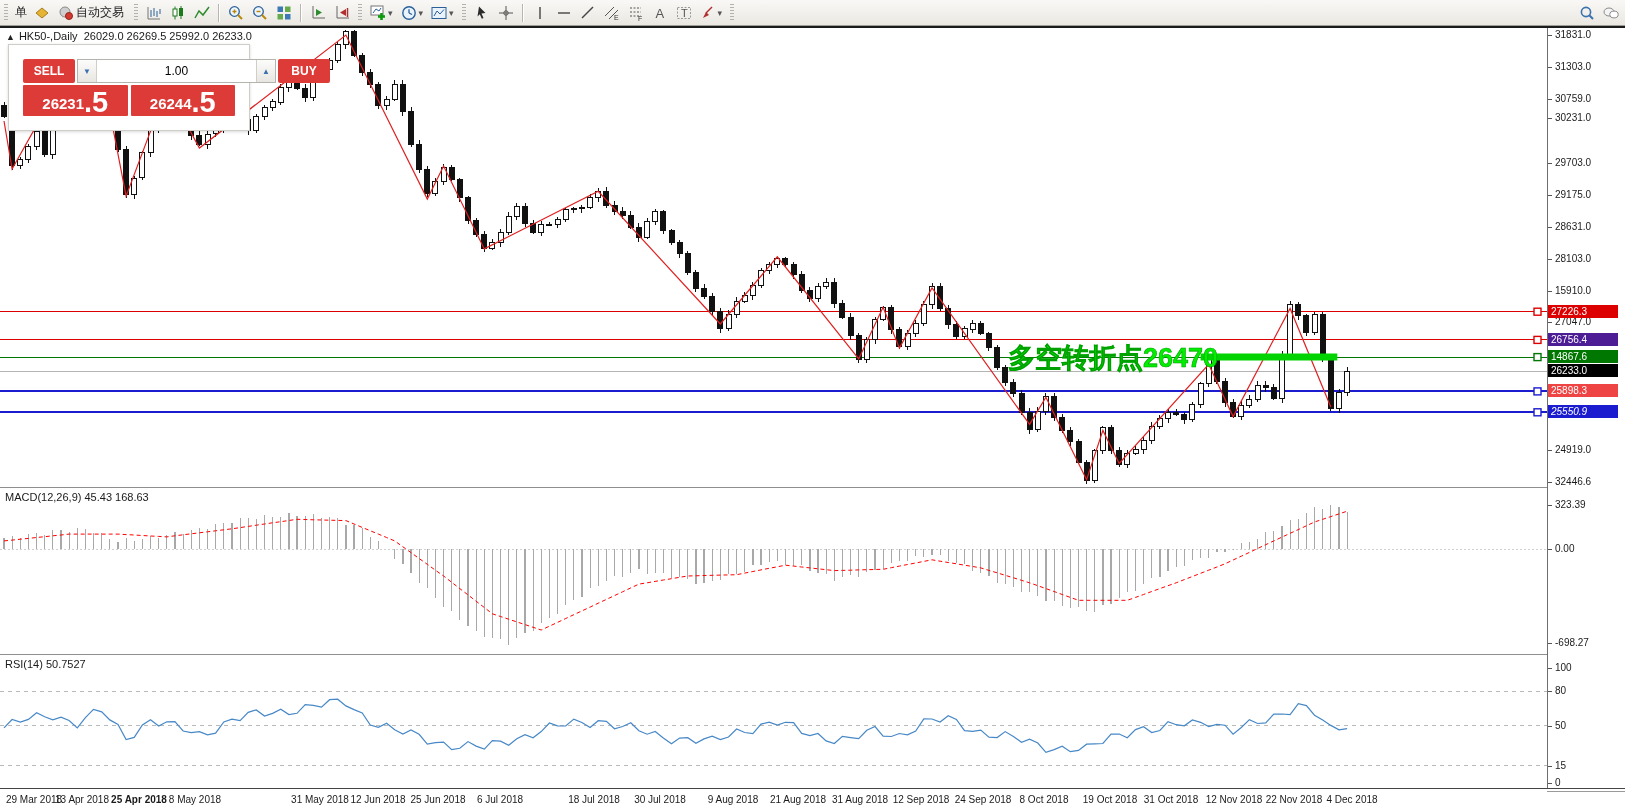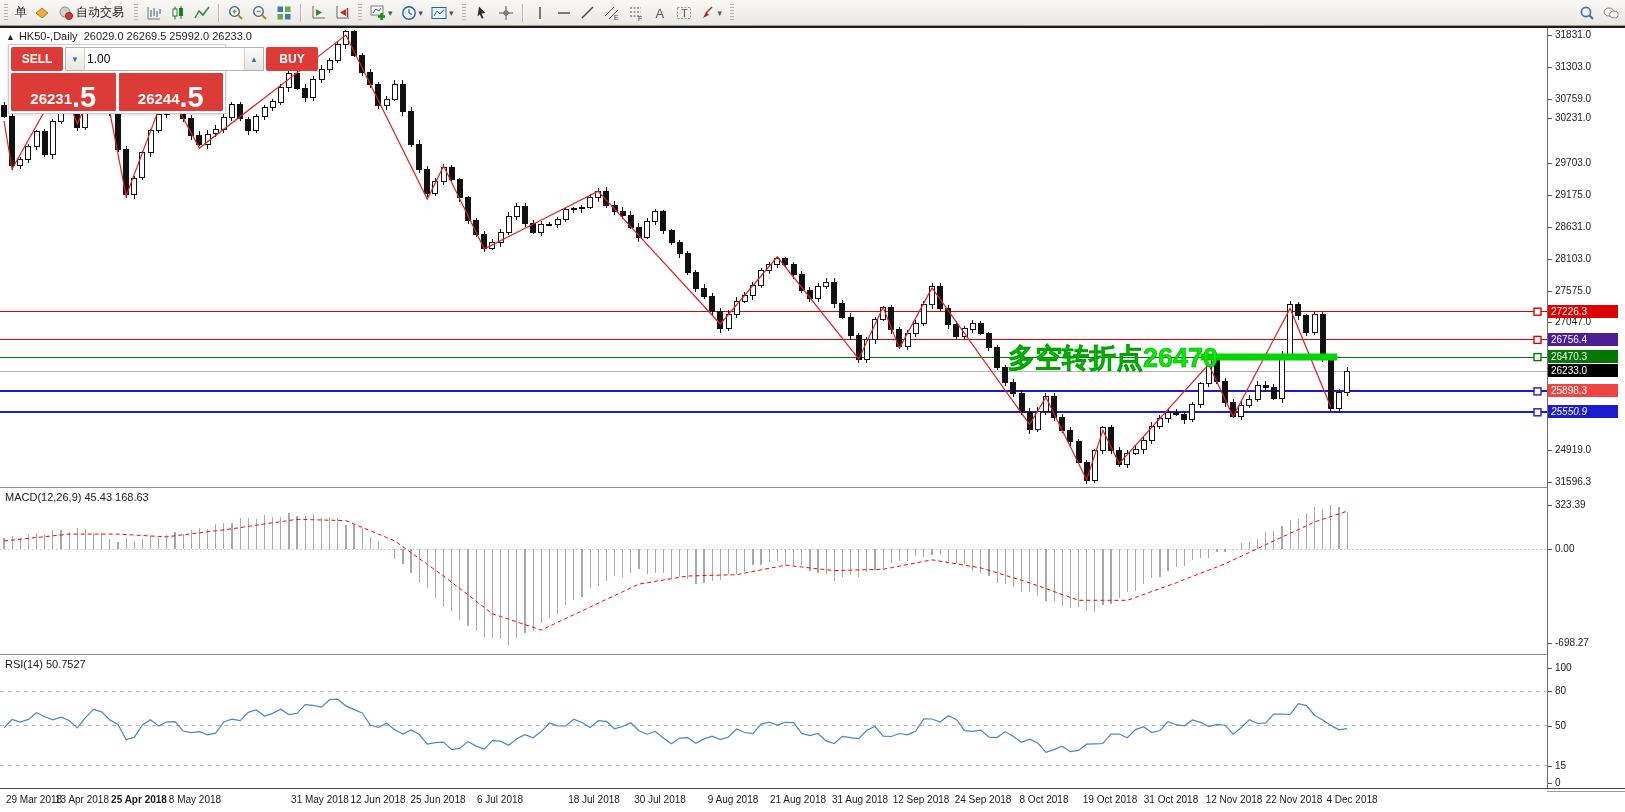--- a/index.html
+++ b/index.html
@@ -39,29 +39,29 @@
     border-left:1px solid #6e6e6e;background:#fff;}
   .ptick{position:absolute;left:0;padding-left:7px;font-size:10px;color:#1a1a1a;line-height:12px;}
   .ptick::before{content:"";position:absolute;left:0;top:6px;width:4px;border-top:1px solid #555;}
   .pbadge{position:absolute;left:0;height:13px;line-height:13px;min-width:64px;
     padding:0 3px;font-size:10px;color:#fff;}
   .date-axis{position:absolute;left:0;top:764px;width:1547px;height:22px;background:#fff;}
   .dlabel{position:absolute;top:4px;width:80px;margin-left:-40px;text-align:center;
     font-size:10px;color:#1a1a1a;}
   
   .quote{position:absolute;left:8px;top:16px;width:212px;background:#fff;
-    border:1px solid #cfcdc8;box-shadow:0 1px 3px rgba(0,0,0,.15);padding:2px;}
+    border:1px solid #cfcdc8;box-shadow:0 1px 3px rgba(0,0,0,.15);padding:14px;}
   .qrow1{display:flex;height:24px;}
   .qbtn{flex:0 0 52px;border:0;color:#fff;font-size:12px;font-weight:bold;
     font-family:"Liberation Sans",sans-serif;border-radius:2px;}
   .stepper{flex:1;display:flex;border:1px solid #b5b3ae;margin:0 2px;background:#f2f1ee;}
   .spin{width:18px;border:0;background:linear-gradient(#fcfcfb,#e8e6e1);color:#3a72b0;font-size:8px;padding:0;}
   .vol{flex:1;border:0;border-left:1px solid #d0cec9;border-right:1px solid #d0cec9;
-    text-align:left;font-size:12px;font-family:"Liberation Sans",sans-serif;min-width:20px;}
-  .qrow2{display:flex;margin-top:2px;height:38px;gap:3px;}
+    text-align:center;font-size:12px;font-family:"Liberation Sans",sans-serif;min-width:20px;}
+  .qrow2{display:flex;margin-top:2px;height:31px;gap:3px;}
   .qprice{flex:1;color:#fff;display:flex;align-items:flex-end;justify-content:center;
     padding-bottom:1px;border-radius:1px;cursor:pointer;}
   .qmain{font-size:15px;font-weight:bold;line-height:22px;}
   .qbig{font-size:29px;font-weight:bold;line-height:26px;}
 </style>
 </head>
 <body>
 
 <div class="toolbar">
   <div class="tb-left" id="tb-left">
@@ -841,32 +841,32 @@
     </div>
   <div class="price-axis" id="price-axis">
       <div class="ptick" style="top: 1px;">31831.0</div>
       <div class="ptick" style="top: 32.7226px;">31303.0</div>
       <div class="ptick" style="top: 65.4065px;">30759.0</div>
       <div class="ptick" style="top: 84px;">30231.0</div>
       <div class="ptick" style="top: 128.852px;">29703.0</div>
       <div class="ptick" style="top: 160.574px;">29175.0</div>
       <div class="ptick" style="top: 193.258px;">28631.0</div>
       <div class="ptick" style="top: 224.981px;">28103.0</div>
-      <div class="ptick" style="top: 256.703px;">27575.0</div>
+      <div class="ptick" style="top: 256.703px;">15910.0</div>
       <div class="ptick" style="top: 288.426px;">27047.0</div>
       <div class="ptick" style="top: 416.277px;">24919.0</div>
-      <div class="ptick" style="top: 448px;">31596.3</div>
+      <div class="ptick" style="top: 448px;">32446.6</div>
       <div class="ptick" style="top: 471.342px;">323.39</div>
       <div class="ptick" style="top: 515px;">0.00</div>
       <div class="ptick" style="top: 609.266px;">-698.27</div>
       <div class="ptick" style="top: 634px;">100</div>
       <div class="ptick" style="top: 657px;">80</div>
       <div class="ptick" style="top: 691.5px;">50</div>
       <div class="ptick" style="top: 731.75px;">15</div>
       <div class="ptick" style="top: 749px;">0</div>
       <div class="pbadge" style="top: 276.653px; background: rgb(221, 0, 0);">27226.3</div>
       <div class="pbadge" style="top: 304.885px; background: #4c1d95;">26756.4</div>
-      <div class="pbadge" style="top: 322.074px; background: rgb(0, 119, 0);">26470.3</div>
+      <div class="pbadge" style="top: 322.074px; background: rgb(0, 119, 0);">14867.6</div>
       <div class="pbadge" style="top: 356.44px; background: #ef4444;">25898.3</div>
       <div class="pbadge" style="top: 377.312px; background: rgb(27, 27, 208); font-style: italic;">25550.9</div>
       <div class="pbadge" style="top: 336.331px; background: rgb(0, 0, 0);">26233.0</div>
     </div>
 </div>
 
 </body></html>

